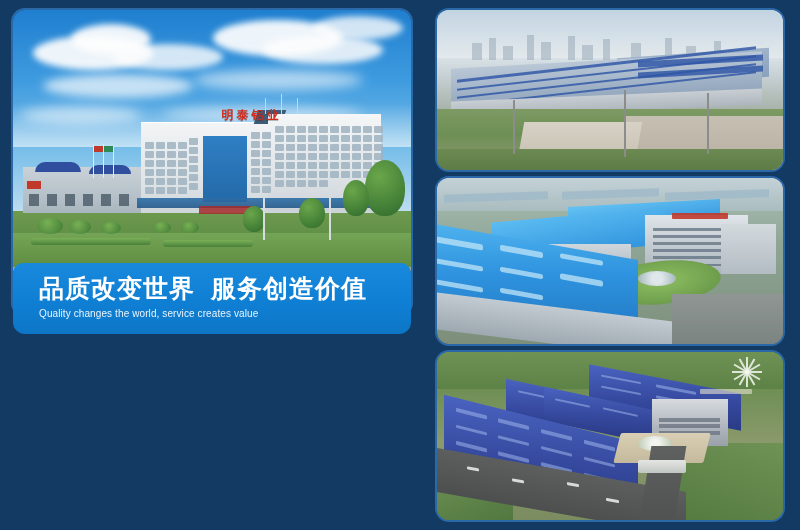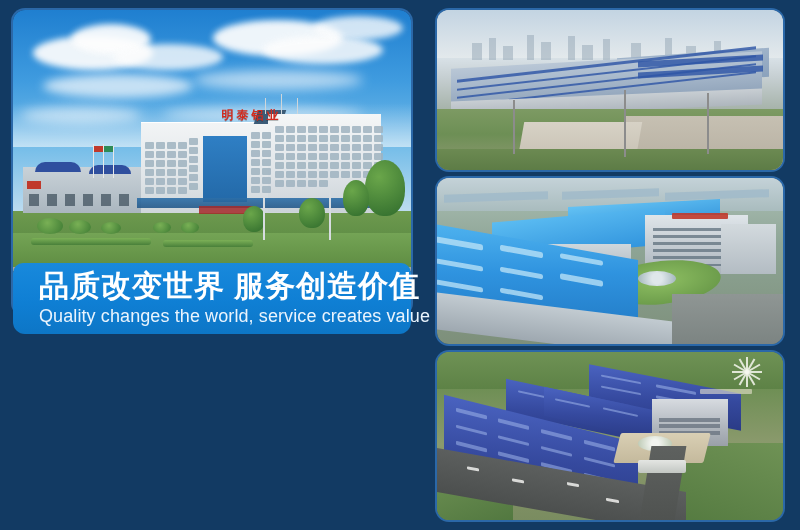--- a/index.html
+++ b/index.html
@@ -106,26 +106,26 @@
 
   
   .banner{
     position:absolute;left:0;top:253px;width:398px;height:71px;
     background:linear-gradient(180deg,#1889dc 0%,#0f7fd4 55%,#0d76c6 100%);
     border-radius:10px 10px 12px 12px;
     display:flex;flex-direction:column;justify-content:center;
     padding-left:26px;box-sizing:border-box;
   }
   .banner-cn{
-    font-family:Liberation Sans, sans-serif;
-    font-size:30px;font-weight:bold;color:#ffffff;letter-spacing:1px;
+    font-family:Liberation Mono, monospace;
+    font-size:25px;font-weight:bold;color:#ffffff;letter-spacing:1px;
     line-height:1.05;white-space:nowrap;
   }
   .banner-en{
-    font-size:18px;color:#eaf4fd;margin-top:4px;white-space:nowrap;
+    font-size:10px;color:#eaf4fd;margin-top:4px;white-space:nowrap;
     letter-spacing:.1px;
   }
 
   
   .feature-list{position:absolute;left:0;top:331px;width:398px;}
   .feat-row{position:relative;height:56px;display:flex;align-items:center;}
   .hexicon{
     width:20px;height:22px;flex:0 0 20px;margin-left:18px;margin-right:14px;
     background:#9c8a2e;
     clip-path:polygon(50% 0,100% 25%,100% 75%,50% 100%,0 75%,0 25%);

